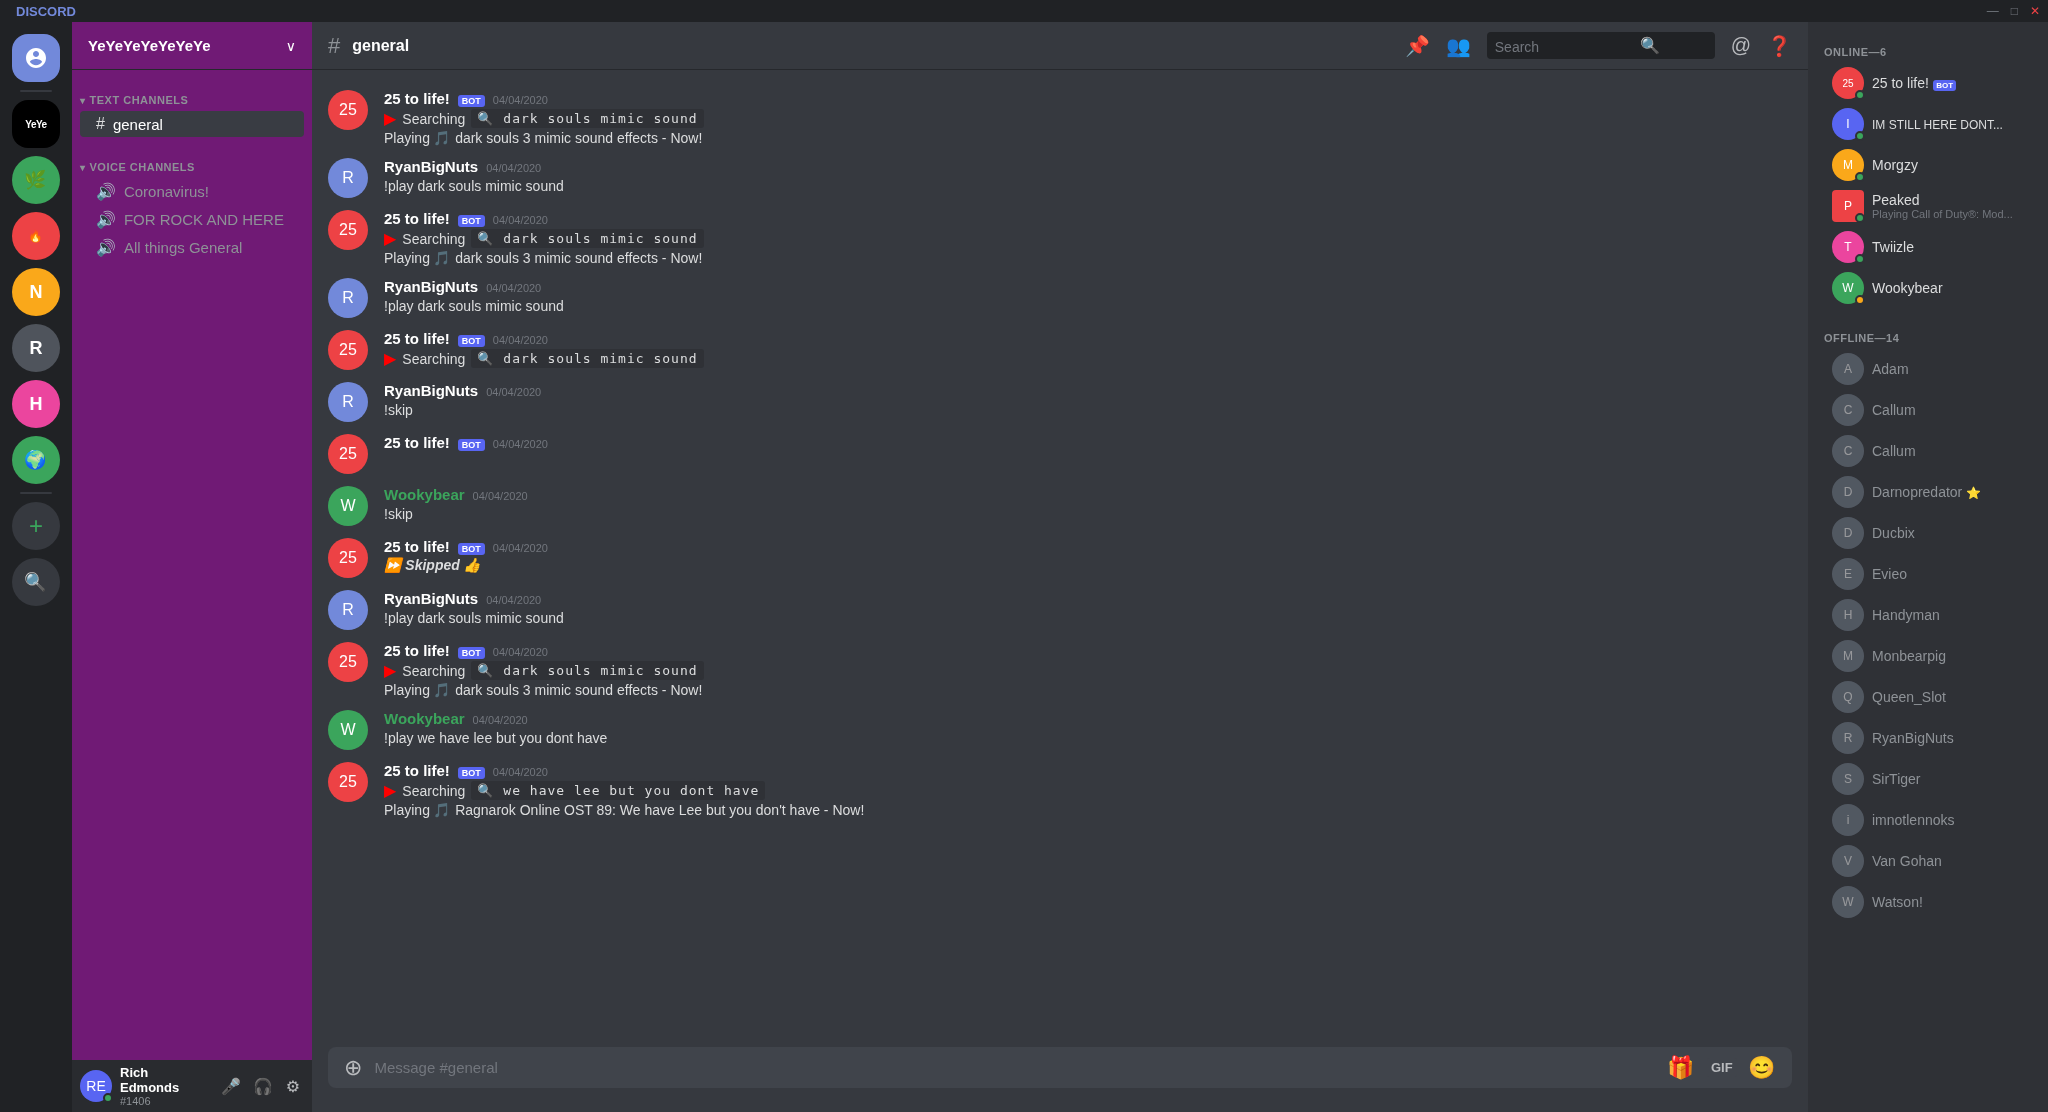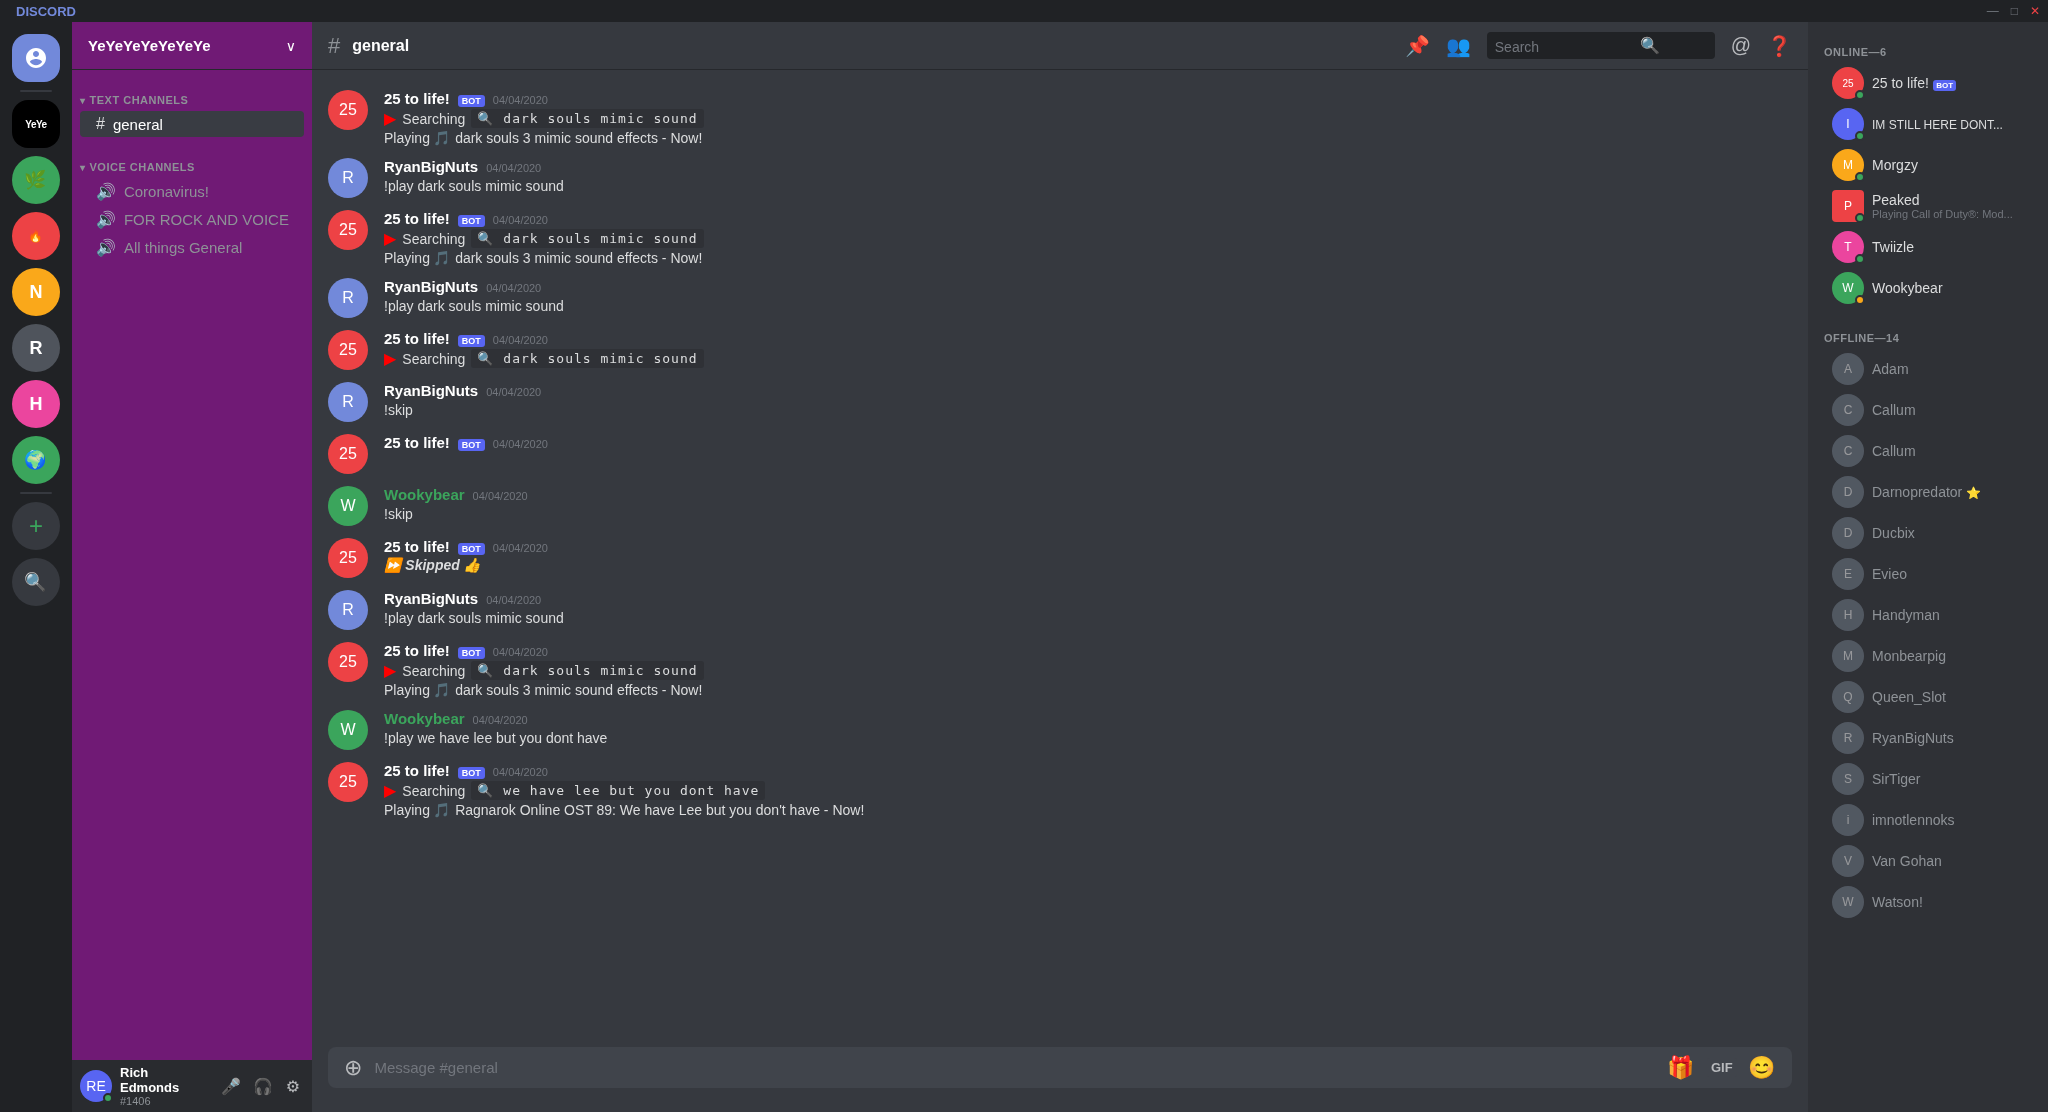--- a/index.html
+++ b/index.html
@@ -435,21 +435,21 @@
       <div class="channel-category" style="margin-top:8px;">
         <span class="cat-arrow">▾</span>
         <span>VOICE CHANNELS</span>
       </div>
       <div class="voice-channel-item">
         <span class="channel-icon" style="margin-right:8px;">🔊</span>
         <span>Coronavirus!</span>
       </div>
       <div class="voice-channel-item">
         <span class="channel-icon" style="margin-right:8px;">🔊</span>
-        <span>FOR ROCK AND VOICE</span>
+        <span>FOR ROCK AND HERE</span>
       </div>
       <div class="voice-channel-item">
         <span class="channel-icon" style="margin-right:8px;">🔊</span>
         <span>All things General</span>
       </div>
     </div>
 
     <div id="user-panel">
       <div class="user-avatar" style="background:#5865f2; position:relative;">
         <span>RE</span>

